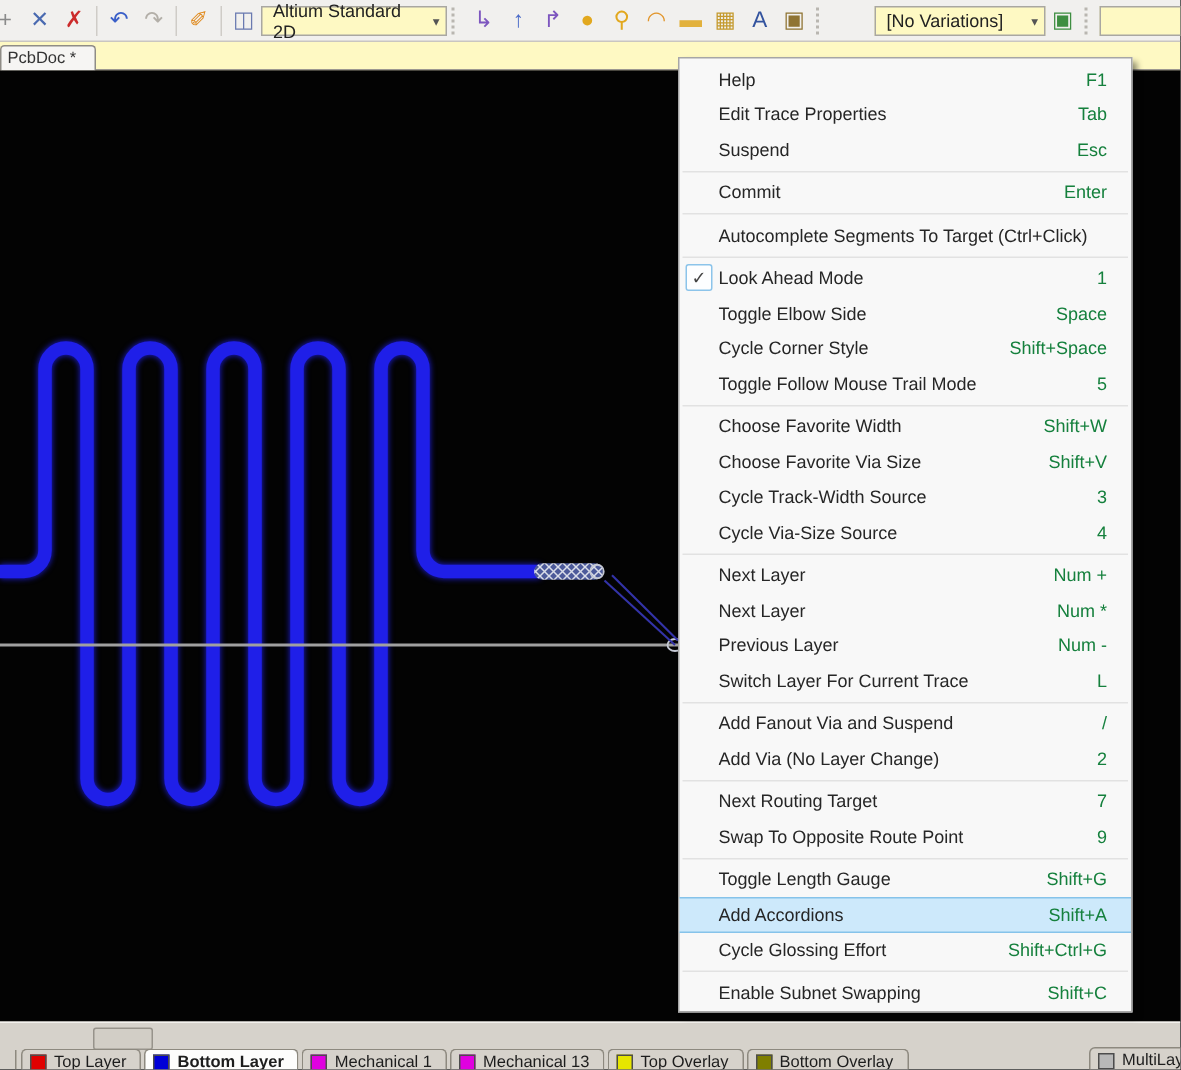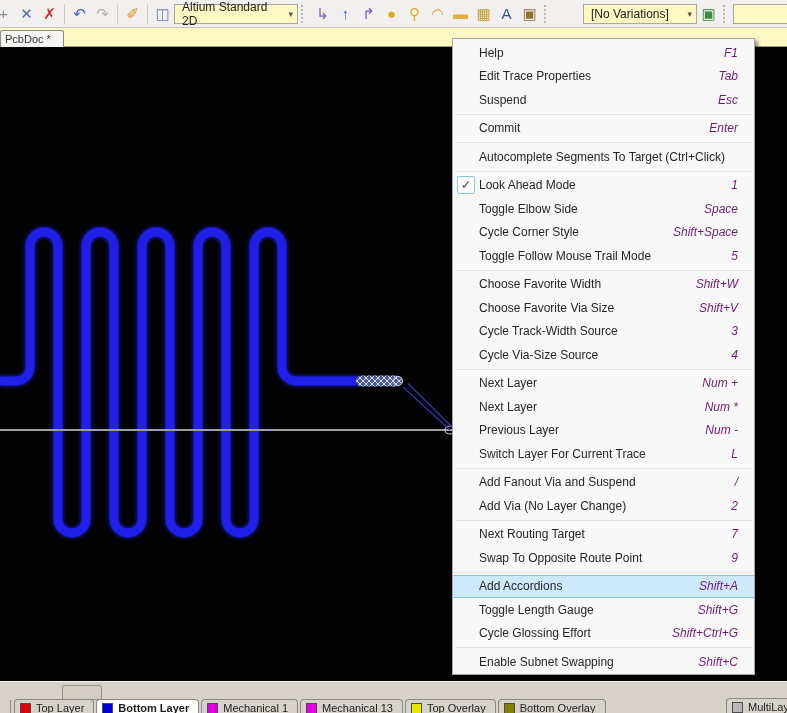--- a/index.html
+++ b/index.html
@@ -48,21 +48,21 @@
   .menu-row{
     height:23.5px;display:flex;align-items:center;font-size:12px;color:#262626;
     box-sizing:border-box;cursor:default;
   }
   .menu-row .gutter{width:26px;flex:0 0 auto;display:flex;align-items:center;justify-content:center;}
   .menu-row .check-box{
     width:18px;height:18px;border:1px solid #8cc4ea;background:#fdfeff;border-radius:2px;
     display:flex;align-items:center;justify-content:center;font-size:12px;color:#444;box-sizing:border-box;
   }
   .menu-row .label{flex:1;white-space:nowrap;overflow:hidden;}
-  .menu-row .shortcut{flex:0 0 auto;padding-right:16px;white-space:nowrap;color:#701a75;font-style:italic;}
+  .menu-row .shortcut{flex:0 0 auto;padding-right:16px;white-space:nowrap;color:#15803d;}
   .menu-row.hl{background:#cde9fb;border-top:1px solid #86c3ea;border-bottom:1px solid #86c3ea;}
   .menu-sep{height:1px;background:#e2e2e2;margin:2px 2px;}
   
   .bottombar{
     position:absolute;left:0;top:681px;width:787px;height:32px;background:#d6d2cb;
     border-top:1px solid #f4f2ee;box-sizing:border-box;
   }
   .hscroll-thumb{
     position:absolute;left:62px;top:3px;width:38px;height:13px;background:#d2cec6;
     border:1px solid #97938b;border-radius:2px;
@@ -268,29 +268,29 @@
         <span class="gutter"></span>
         <span class="label">Next Routing Target</span>
         <span class="shortcut">7</span>
       </div>
       <div class="menu-row">
         <span class="gutter"></span>
         <span class="label">Swap To Opposite Route Point</span>
         <span class="shortcut">9</span>
       </div>
       <div class="menu-sep"></div>
+      <div class="menu-row">
+        <span class="gutter"></span>
+        <span class="label">Toggle Length Gauge</span>
+        <span class="shortcut">Shift+G</span>
+      </div>
       <div class="menu-row hl" style="background: rgb(205, 233, 251);">
         <span class="gutter"></span>
         <span class="label">Add Accordions</span>
         <span class="shortcut">Shift+A</span>
-      </div>
-      <div class="menu-row">
-        <span class="gutter"></span>
-        <span class="label">Toggle Length Gauge</span>
-        <span class="shortcut">Shift+G</span>
       </div>
       <div class="menu-row">
         <span class="gutter"></span>
         <span class="label">Cycle Glossing Effort</span>
         <span class="shortcut">Shift+Ctrl+G</span>
       </div>
       <div class="menu-sep"></div>
       <div class="menu-row">
         <span class="gutter"></span>
         <span class="label">Enable Subnet Swapping</span>

